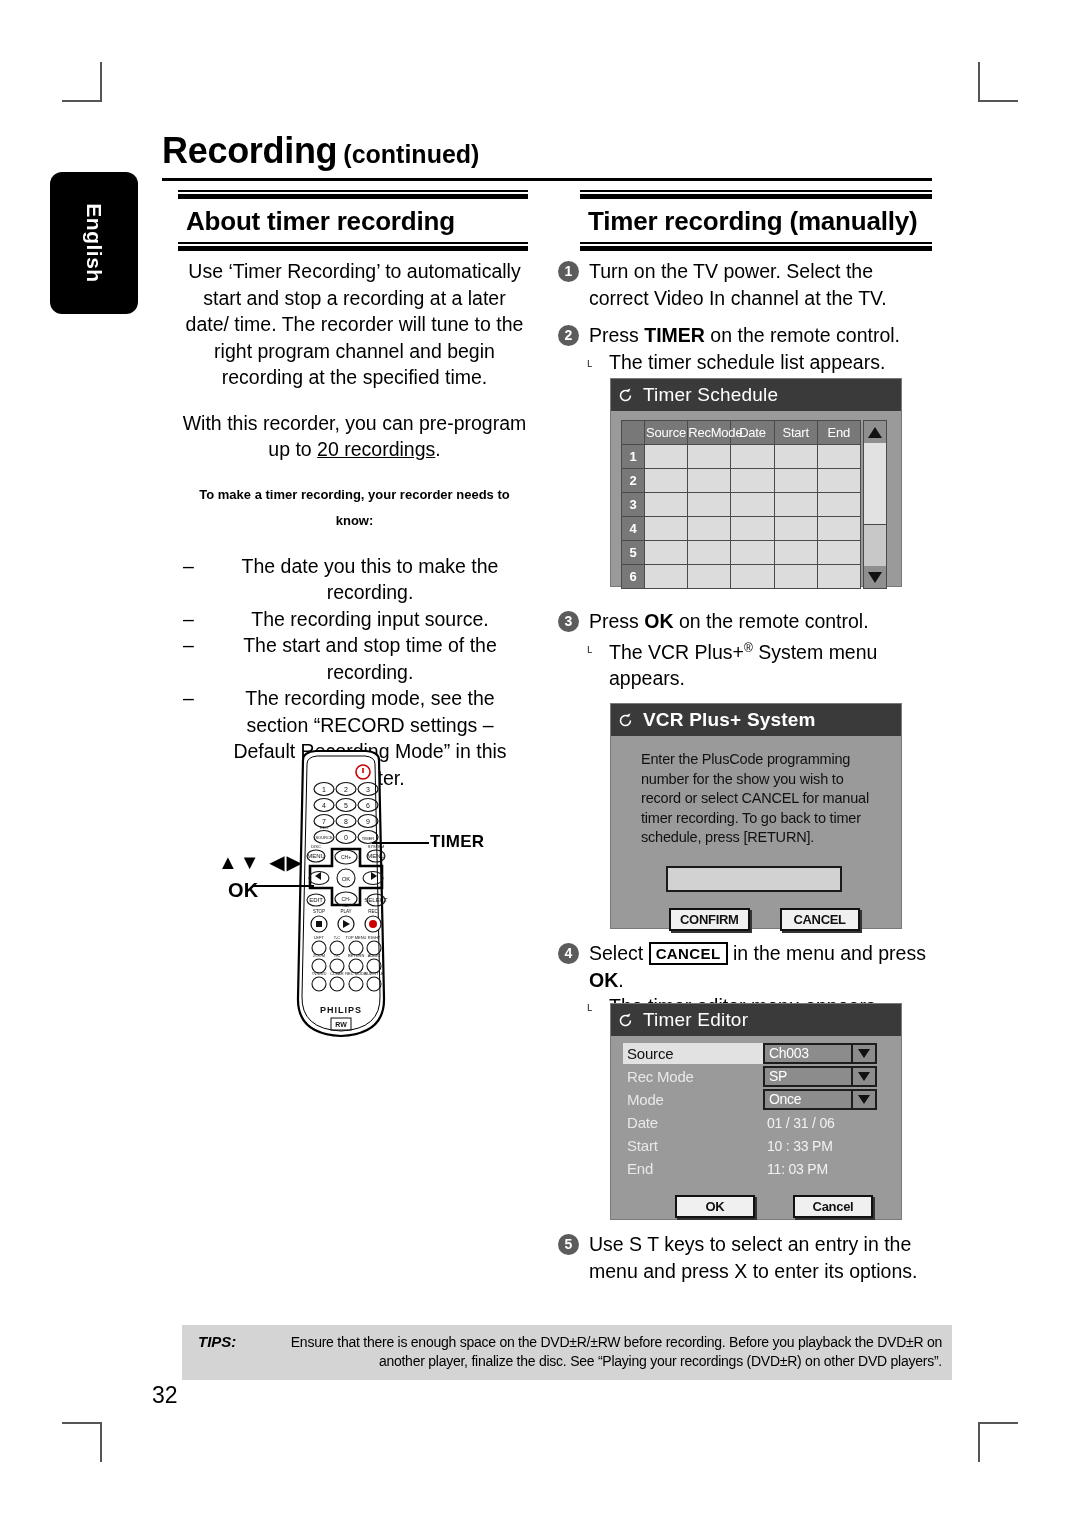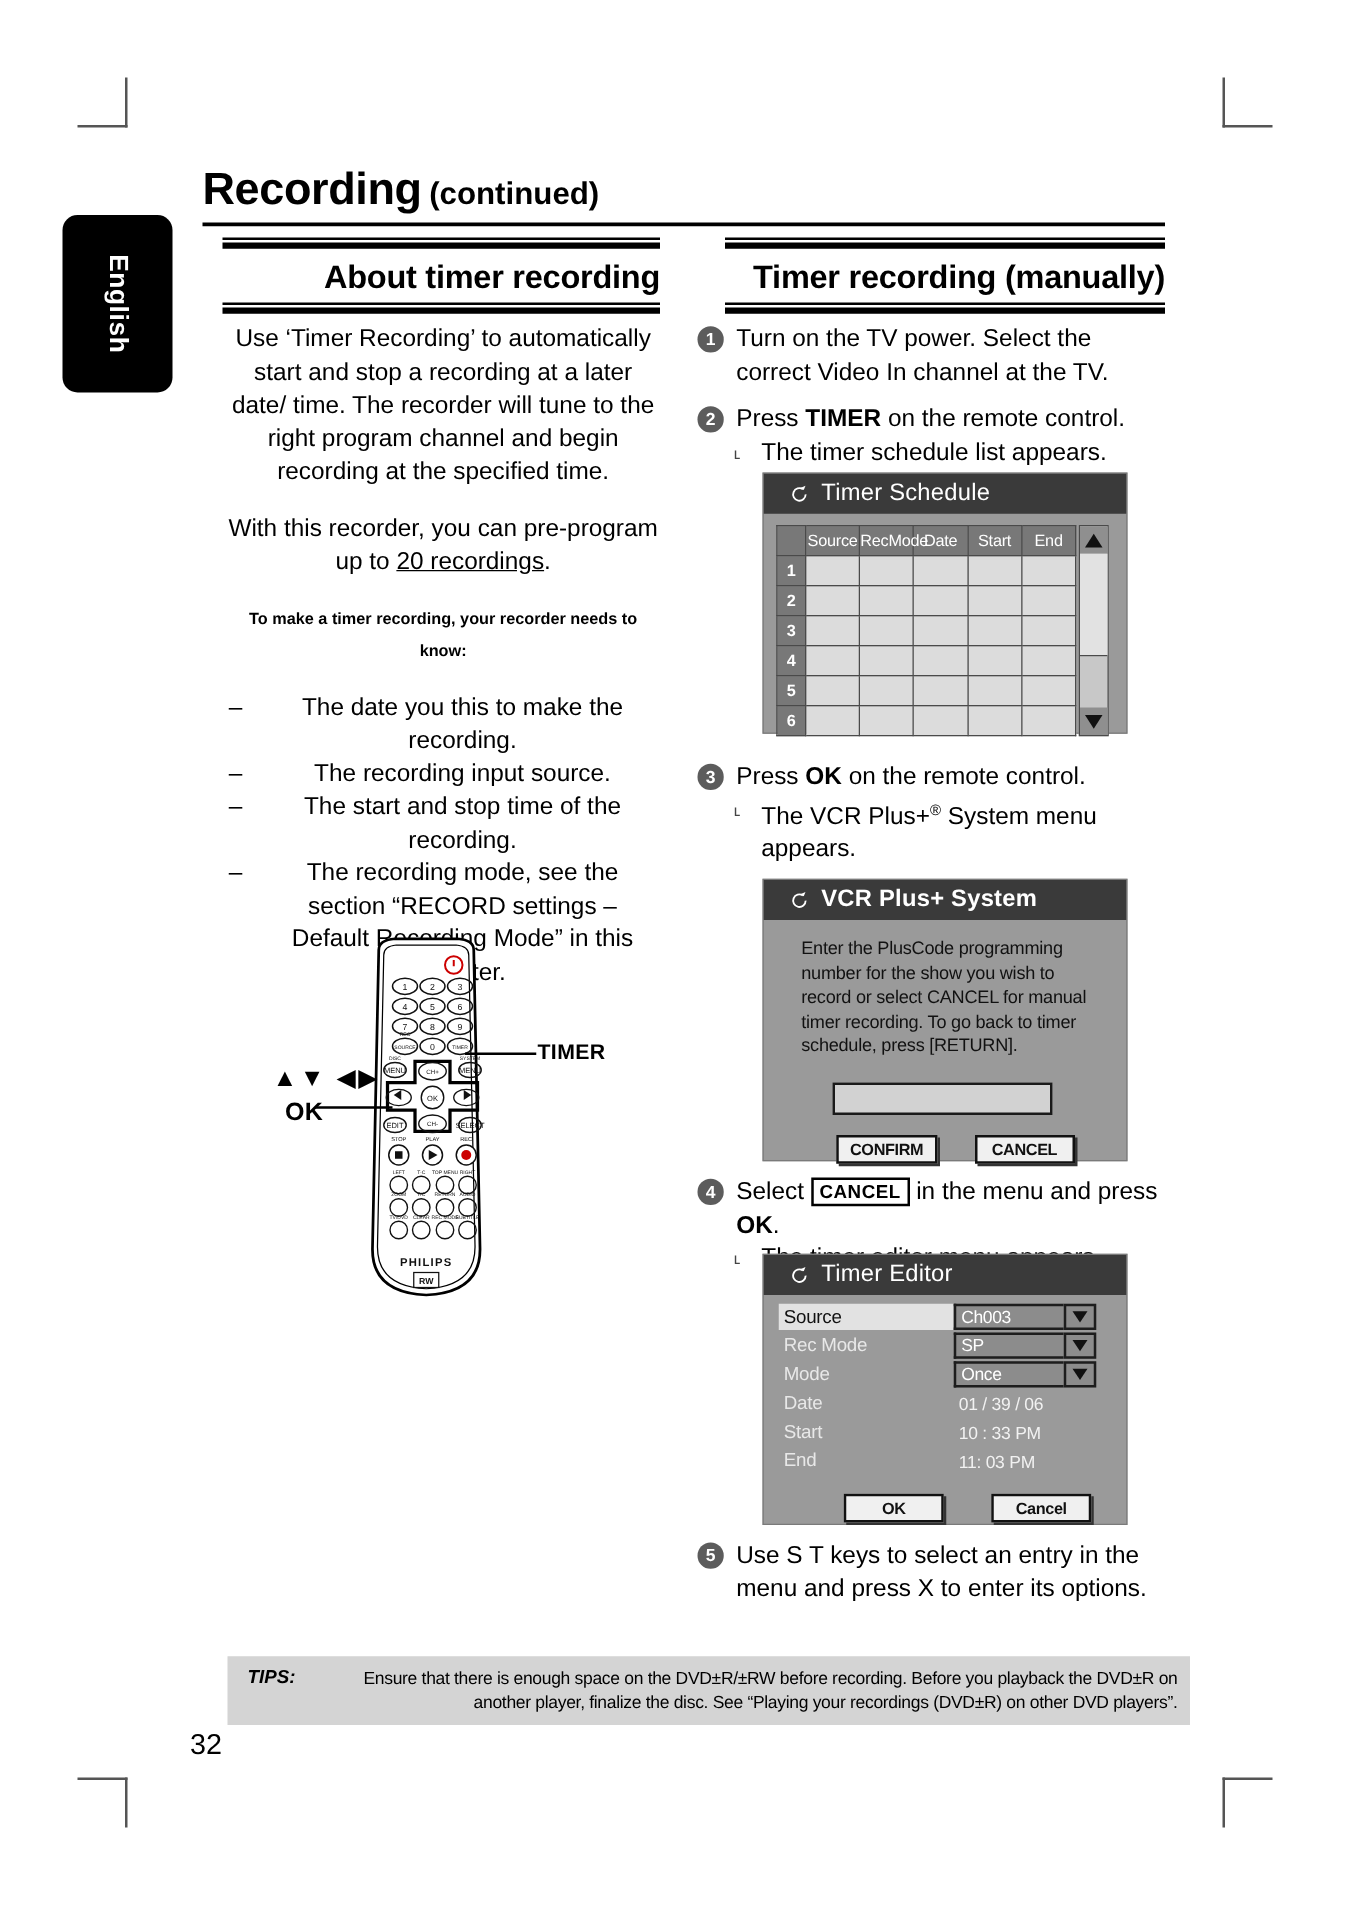--- a/index.html
+++ b/index.html
@@ -79,21 +79,21 @@
   .title-rule {
     position: absolute;
     left: 162px;
     top: 178px;
     width: 770px;
     height: 3px;
     background: #000;
   }
 
   
-  .sec-head { position: absolute; text-align: right; }
+  .sec-head { position: absolute; }
   .sec-head .bar-thin { height: 2px; background: #000; }
   .sec-head .bar-thick { height: 5px; background: #000; margin-top: 2px; }
   .sec-head .sec-title {
     font-size: 26px;
     font-weight: bold;
     padding: 7px 0 5px 8px;
     letter-spacing: -0.2px;
   }
 
   
@@ -186,21 +186,21 @@
   .osd {
     position: absolute;
     background: #9a9a9a;
     border: 1px solid #7a7a7a;
   }
   .osd-head {
     background: #3a3a3a;
     height: 32px;
     display: flex;
     align-items: center;
-    padding-left: 20px;
+    padding-left: 6px;
     gap: 9px;
   }
   .osd-head .icon-disc {
     width: 17px;
     height: 17px;
     position: relative;
   }
   .osd-head .icon-disc svg { display: block; }
   .osd-head .osd-title {
     color: #ffffff;
@@ -770,21 +770,21 @@
       <div class="ed-select">
         <div class="field">Once</div>
         <div class="drop">
             <div class="tri-dn"></div>
           </div>
       </div>
     </div>
 
     <div class="ed-row">
       <div class="ed-label plain">Date</div>
-      <div class="ed-value">01 / 39 / 06</div>
+      <div class="ed-value">01 / 31 / 06</div>
     </div>
 
     <div class="ed-row">
       <div class="ed-label plain">Start</div>
       <div class="ed-value">10 : 33 PM</div>
     </div>
 
     <div class="ed-row">
       <div class="ed-label plain">End</div>
       <div class="ed-value">11: 03 PM</div>

